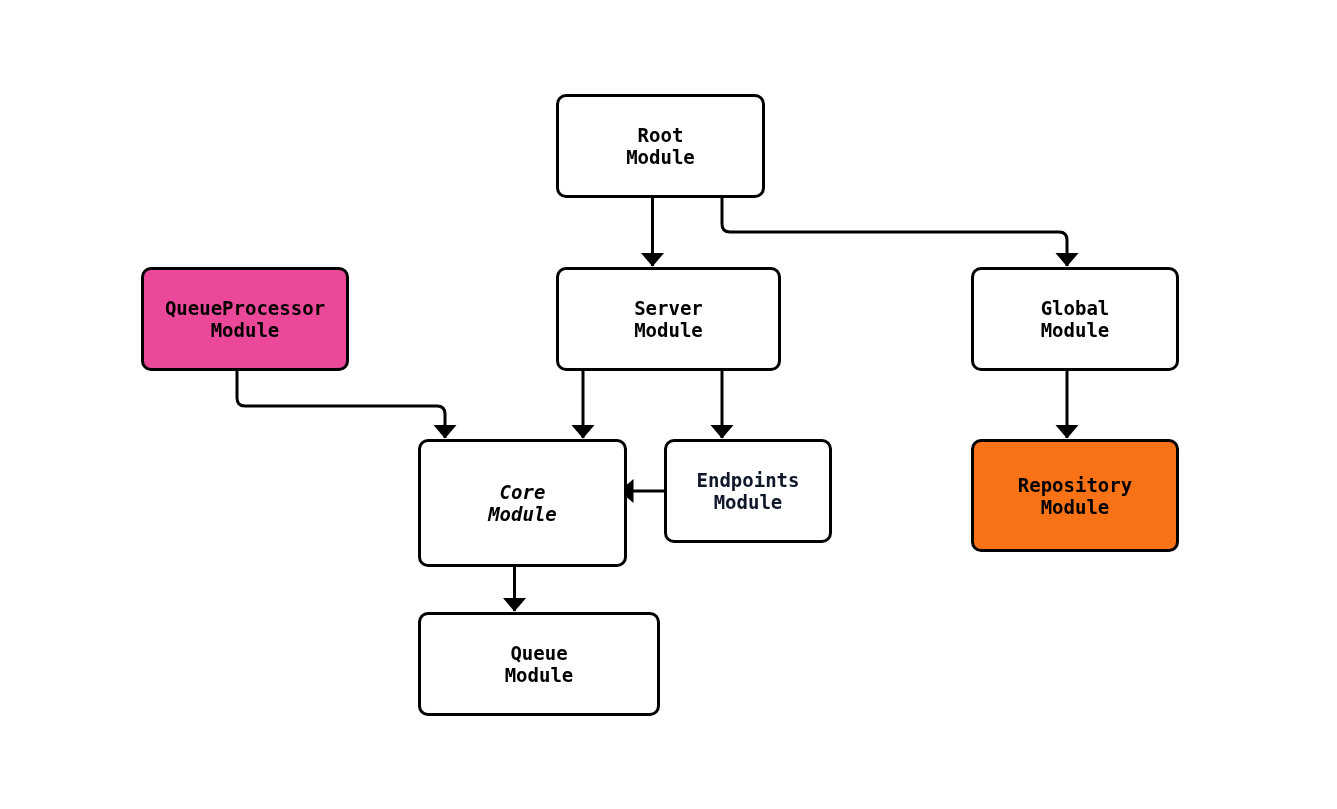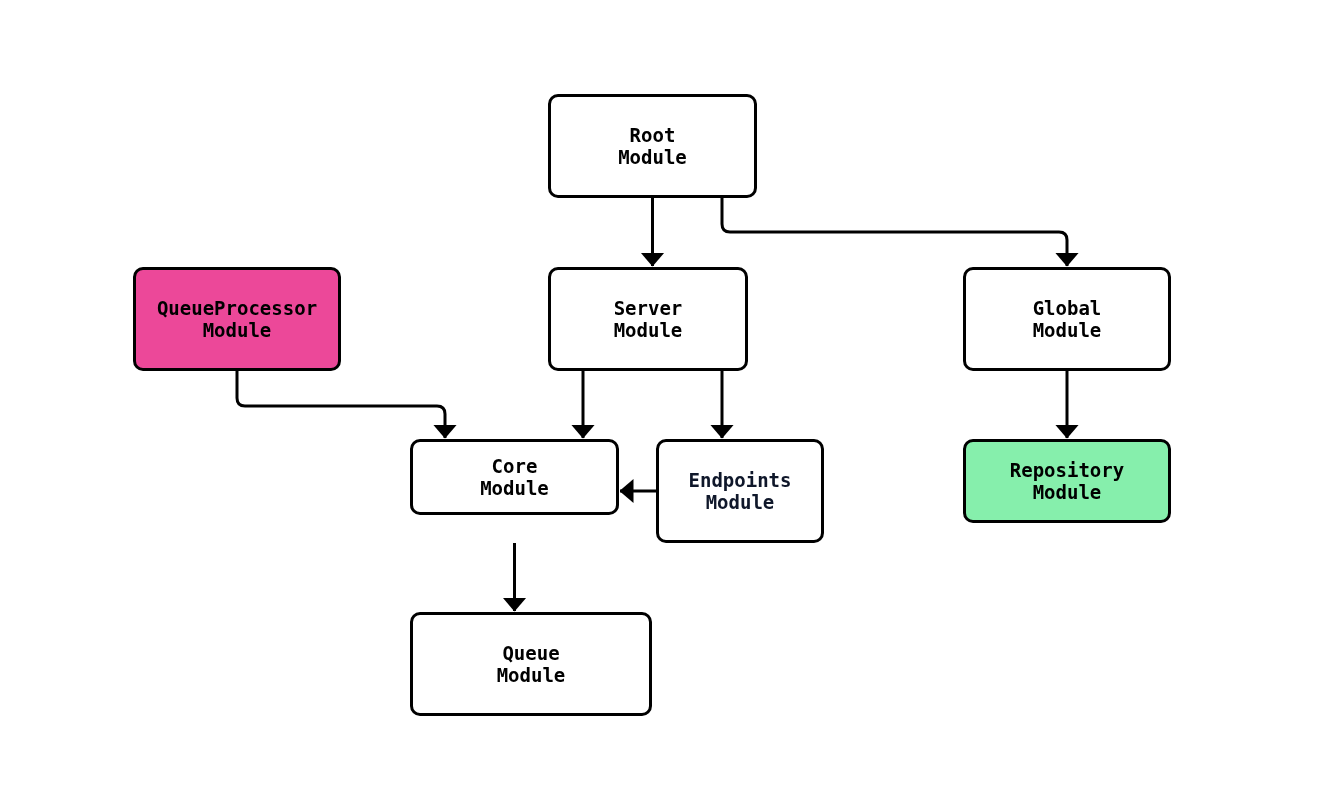--- a/index.html
+++ b/index.html
@@ -29,20 +29,21 @@
     border-radius: 10px;
     display: flex;
     align-items: center;
     justify-content: center;
     text-align: center;
     font-family: "DejaVu Sans Mono", "Liberation Mono", monospace;
     font-weight: bold;
     font-size: 19px;
     line-height: 22px;
     white-space: pre-line;
+    margin-left: 8px;
   }
 </style>
 </head>
 <body>
 
 <div class="stage">
   <svg class="edges" xmlns="http://www.w3.org/2000/svg" viewBox="0 0 1337 809">
       <defs>
         <marker id="arrowhead" viewBox="0 0 14 24" refX="13.5" refY="12" markerWidth="14" markerHeight="24" markerUnits="userSpaceOnUse" orient="auto">
           <path d="M0,0 L14,12 L0,24 Z" fill="#000000"></path>
@@ -55,26 +56,26 @@
       <path class="edge" stroke="#000000" marker-end="url(#arrowhead)" d="M722,371 L722,438"></path>
       <path class="edge" stroke="#000000" marker-end="url(#arrowhead)" d="M687,491 L620,491"></path>
       <path class="edge" stroke="#000000" marker-end="url(#arrowhead)" d="M1067,371 L1067,438"></path>
       <path class="edge" stroke="#000000" marker-end="url(#arrowhead)" d="M514.5,543 L514.5,611"></path>
     </svg>
   <div id="nodes-layer">
       <div class="node" style="left: 548px; top: 94px; width: 209px; height: 104px; background: rgb(255, 255, 255); border-color: rgb(0, 0, 0); color: rgb(0, 0, 0);">Root
 Module</div>
       <div class="node" style="left: 133px; top: 267px; width: 208px; height: 104px; background: #ec4899; border-color: rgb(0, 0, 0); color: rgb(0, 0, 0);">QueueProcessor
 Module</div>
-      <div class="node" style="left: 548px; top: 267px; width: 200px; height: 104px; background: rgb(255, 255, 255); border-color: rgb(0, 0, 0); color: rgb(0, 0, 0);">Server
+      <div class="node" style="left: 548px; top: 267px; width: 225px; height: 104px; background: rgb(255, 255, 255); border-color: rgb(0, 0, 0); color: rgb(0, 0, 0);">Server
 Module</div>
       <div class="node" style="left: 963px; top: 267px; width: 208px; height: 104px; background: rgb(255, 255, 255); border-color: rgb(0, 0, 0); color: rgb(0, 0, 0); text-align: right;">Global
 Module</div>
-      <div class="node" style="left: 410px; top: 439px; width: 209px; height: 76px; background: rgb(255, 255, 255); border-color: rgb(0, 0, 0); color: rgb(0, 0, 0);">Core
+      <div class="node" style="left: 410px; top: 439px; width: 209px; height: 128px; background: rgb(255, 255, 255); border-color: rgb(0, 0, 0); color: rgb(0, 0, 0); font-style: italic;">Core
 Module</div>
       <div class="node" style="left: 656px; top: 439px; width: 168px; height: 104px; background: rgb(255, 255, 255); border-color: rgb(0, 0, 0); color: #0f172a;">Endpoints
 Module</div>
-      <div class="node" style="left: 963px; top: 439px; width: 208px; height: 84px; background: #86efac; border-color: rgb(0, 0, 0); color: rgb(0, 0, 0);">Repository
+      <div class="node" style="left: 963px; top: 439px; width: 208px; height: 113px; background: #f97316; border-color: rgb(0, 0, 0); color: rgb(0, 0, 0);">Repository
 Module</div>
       <div class="node" style="left: 410px; top: 612px; width: 242px; height: 104px; background: rgb(255, 255, 255); border-color: rgb(0, 0, 0); color: rgb(0, 0, 0);">Queue
 Module</div>
     </div>
 </div>
 
 </body></html>

